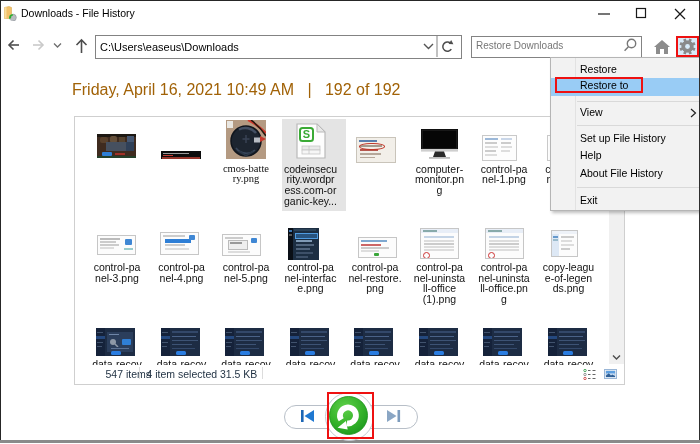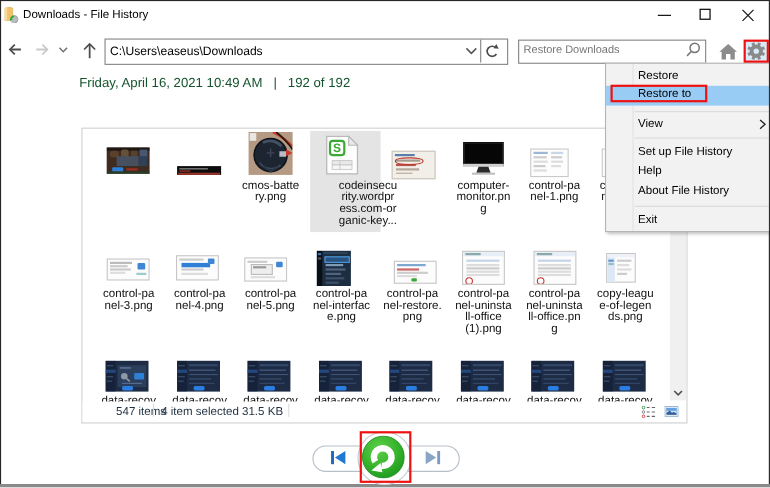--- a/index.html
+++ b/index.html
@@ -9,21 +9,21 @@
 #botband{position:absolute;left:0;top:440px;width:700px;height:3px;background:#8a8a8a;}
 
 #title{position:absolute;left:21px;top:6.5px;font-size:10.5px;color:#000;}
 
 .tbox{position:absolute;border:1px solid #838383;background:#fff;}
 #addr{left:95px;top:35px;width:365px;height:22px;}
 #addrtext{position:absolute;left:100px;top:40.5px;font-size:11px;color:#000;}
 #search{left:471px;top:36px;width:169px;height:20px;}
 #searchtext{position:absolute;left:476px;top:40px;font-size:10px;color:#767676;}
 
-#heading{position:absolute;left:72px;top:68px;font-size:12px;color:#14532d;}
+#heading{position:absolute;left:72px;top:81px;font-size:16px;color:#a16207;}
 
 #panel{position:absolute;left:74px;top:116px;width:549px;height:267px;border:1px solid #cfcfcf;background:#fff;}
 #scrolltrack{position:absolute;left:534px;top:0px;width:15px;height:247px;background:#f0f0f0;z-index:4;}
 #statusbar{position:absolute;left:0;top:248px;width:534px;height:18px;background:#fff;font-size:10.5px;color:#1e2f40;z-index:5;}
 .lbl{font-size:10.5px;line-height:10.7px;color:#111;}
 
 #menu{position:absolute;left:550px;top:57px;width:150px;height:152px;background:#f2f2f2;border:1px solid #b5b5b5;border-right:none;box-shadow:2px 2px 3px rgba(0,0,0,0.25);z-index:20;}
 .mi{position:absolute;left:29px;font-size:10.5px;color:#000;line-height:13px;}
 .msep{position:absolute;left:26px;right:0px;height:1px;background:#d9d9d9;}
 #gutter{position:absolute;left:24px;top:0;width:1px;height:100%;background:#e2e2e2;}
@@ -167,22 +167,22 @@
 <div class="abs" style="left:2px;top:14px;width:11px;height:1.5px;background:#ccc;"></div>
 <div class="abs" style="left:18px;top:14px;width:9px;height:1.5px;background:#ddd;"></div>
 <div class="abs" style="left:2px;top:18px;width:12px;height:1.5px;background:#ddd;"></div>
 </div>
 <div class="abs" style="left:471.5px;top:18px;width:33px;height:24px;background:#fdfdfd;border:1px solid #c9c9c9;overflow:hidden;">
 <div class="abs" style="left:2px;top:2px;width:13px;height:2px;background:#9cb8d8;"></div>
 <div class="abs" style="left:2px;top:6px;width:12px;height:1.5px;background:#ccc;"></div>
 <div class="abs" style="left:18px;top:6px;width:10px;height:1.5px;background:#ccc;"></div>
 <div class="abs" style="left:2px;top:10px;width:13px;height:1.5px;background:#ddd;"></div>
 </div>
-<div class="lbl abs" style="left:139.0px;top:46.5px;width:64px;text-align:center;">cmos-batte<br>ry.png</div>
-<div class="lbl abs" style="left:203.5px;top:46.5px;width:64px;text-align:center;margin-left:24px;">codeinsecu<br>rity.wordpr<br>ess.com-or<br>ganic-key...</div>
+<div class="lbl abs" style="left:139.0px;top:46.5px;width:64px;text-align:center;font-family:Liberation Serif, serif;">cmos-batte<br>ry.png</div>
+<div class="lbl abs" style="left:203.5px;top:46.5px;width:64px;text-align:center;">codeinsecu<br>rity.wordpr<br>ess.com-or<br>ganic-key...</div>
 <div class="lbl abs" style="left:332.5px;top:46.5px;width:64px;text-align:center;">computer-<br>monitor.pn<br>g</div>
 <div class="lbl abs" style="left:397.0px;top:46.5px;width:64px;text-align:center;">control-pa<br>nel-1.png</div>
 <div class="lbl abs" style="left:461.5px;top:46.5px;width:64px;text-align:center;">control-pa<br>nel-2.png</div>
 <div class="abs" style="left:22px;top:118px;width:37px;height:18px;background:#fcfcfc;border:1px solid #c6c6c6;overflow:hidden;">
 <div class="abs" style="left:2px;top:2px;width:20px;height:1.5px;background:#bbb;"></div>
 <div class="abs" style="left:2px;top:5px;width:16px;height:1.5px;background:#ccc;"></div>
 <div class="abs" style="left:2px;top:8px;width:19px;height:1.5px;background:#ccc;"></div>
 <div class="abs" style="left:2px;top:11px;width:14px;height:1.5px;background:#ddd;"></div>
 <div class="abs" style="left:27px;top:3px;width:7px;height:6px;background:#3f87d4;border-radius:1px;"></div>
 <div class="abs" style="left:26px;top:12px;width:9px;height:1.5px;background:#9cc;"></div>

